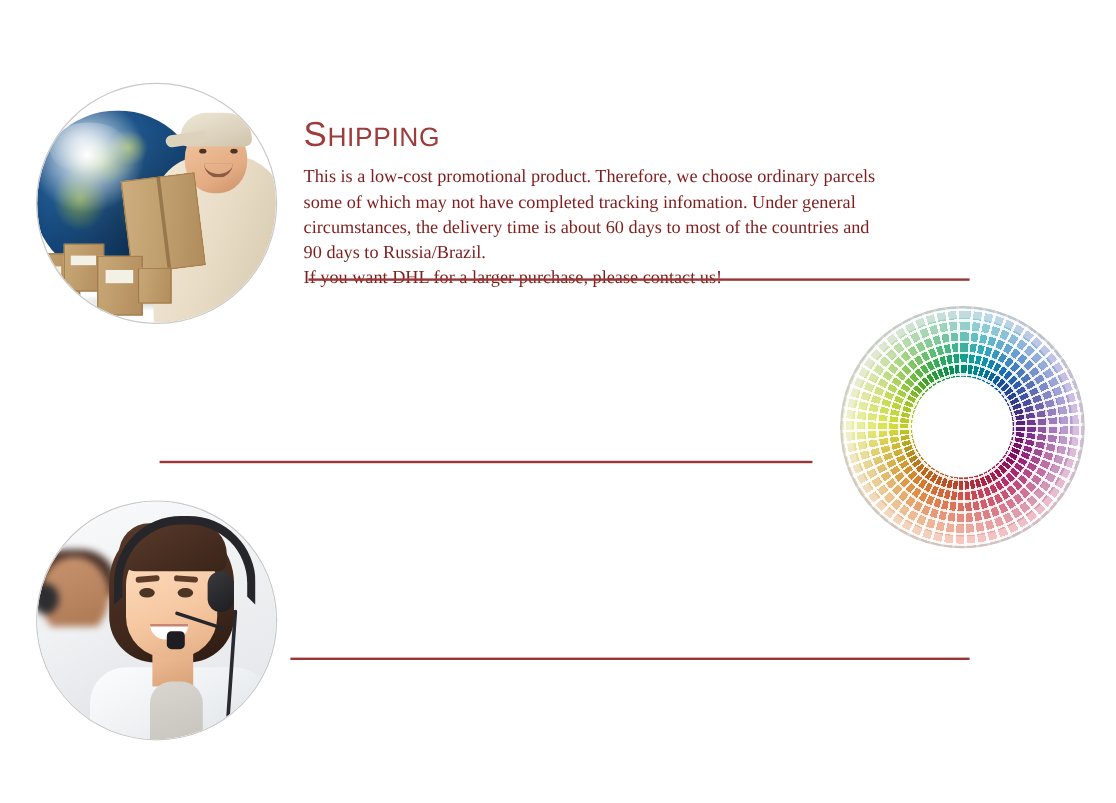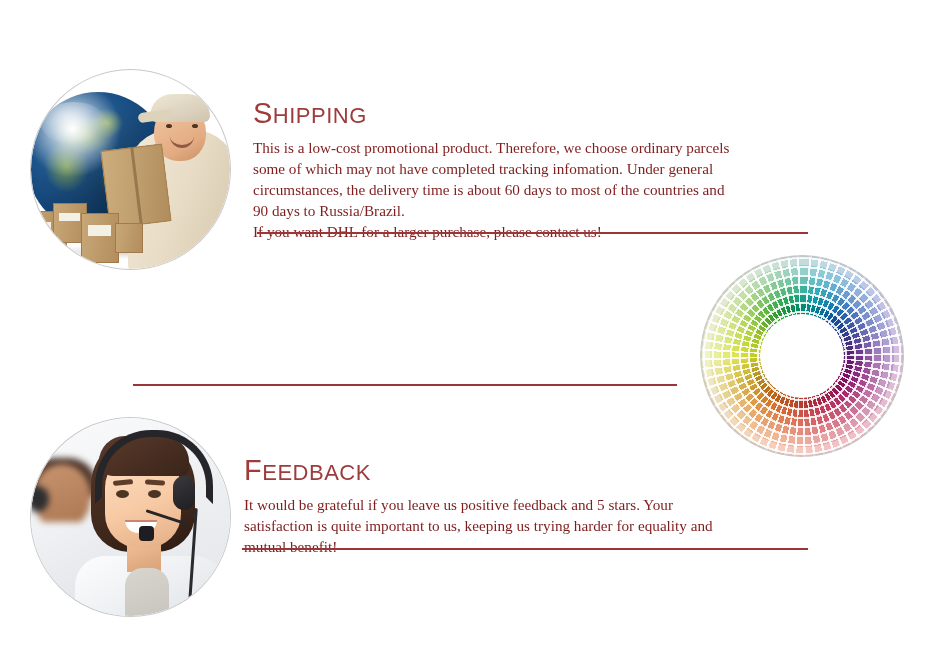--- a/index.html
+++ b/index.html
@@ -412,21 +412,15 @@
         <div class="mouth"></div>
         <div class="headband"></div>
         <div class="earcup"></div>
         <div class="boom"></div>
         <div class="mic"></div>
         <div class="cord"></div>
       </div>
     </div>
   </div>
 
-  <div class="section" id="feedback-section">
-    <div class="sec-title"><span class="cap">F</span><span class="rest">EEDBACK</span></div>
-    <div class="sec-body">It would be grateful if you leave us positive feedback and 5 stars. Your
-satisfaction is quite important to us, keeping us trying harder for equality and
-mutual benefit!</div>
-  </div>
   <div class="rule" id="rule-feedback"></div>
 
 </div>
 
 </body></html>

